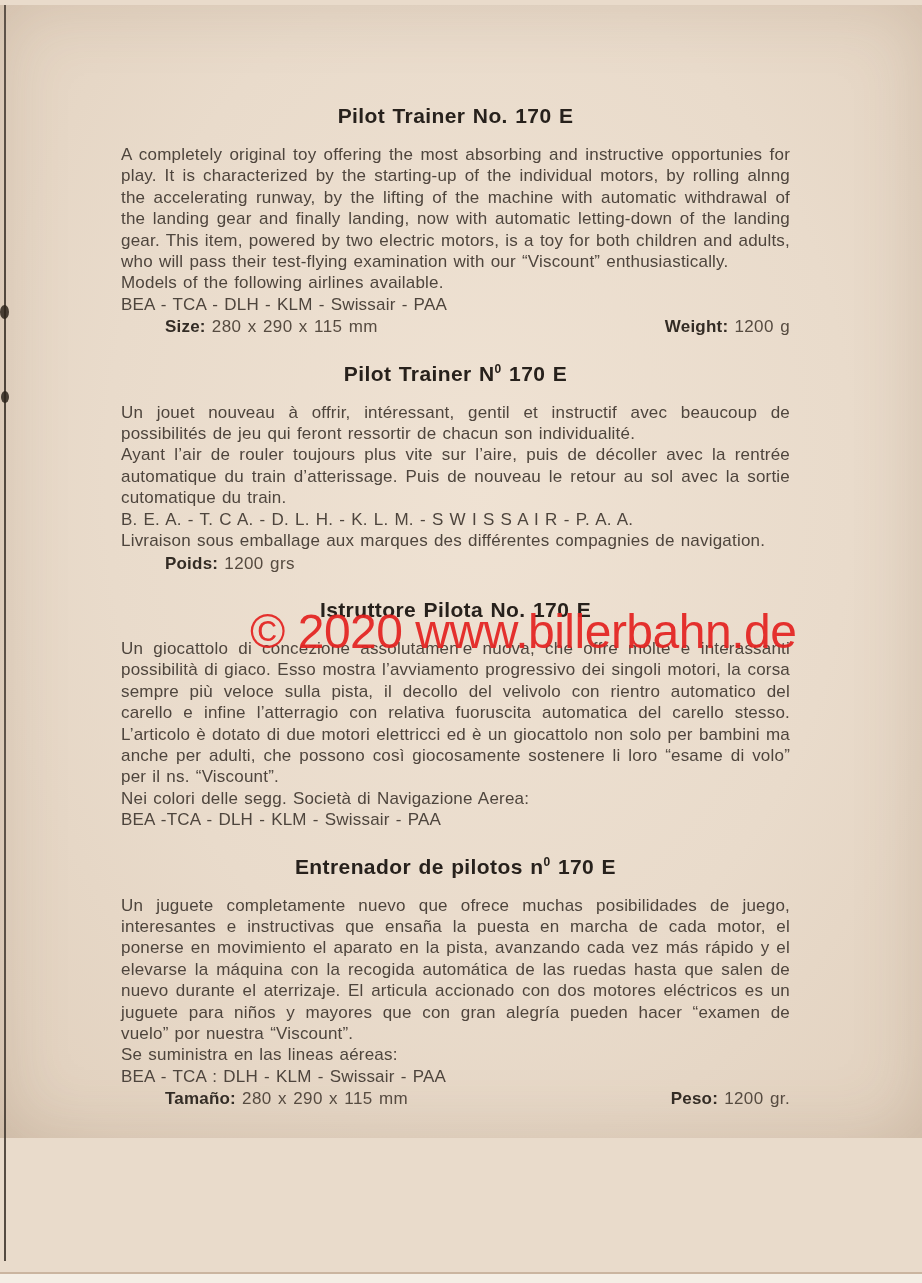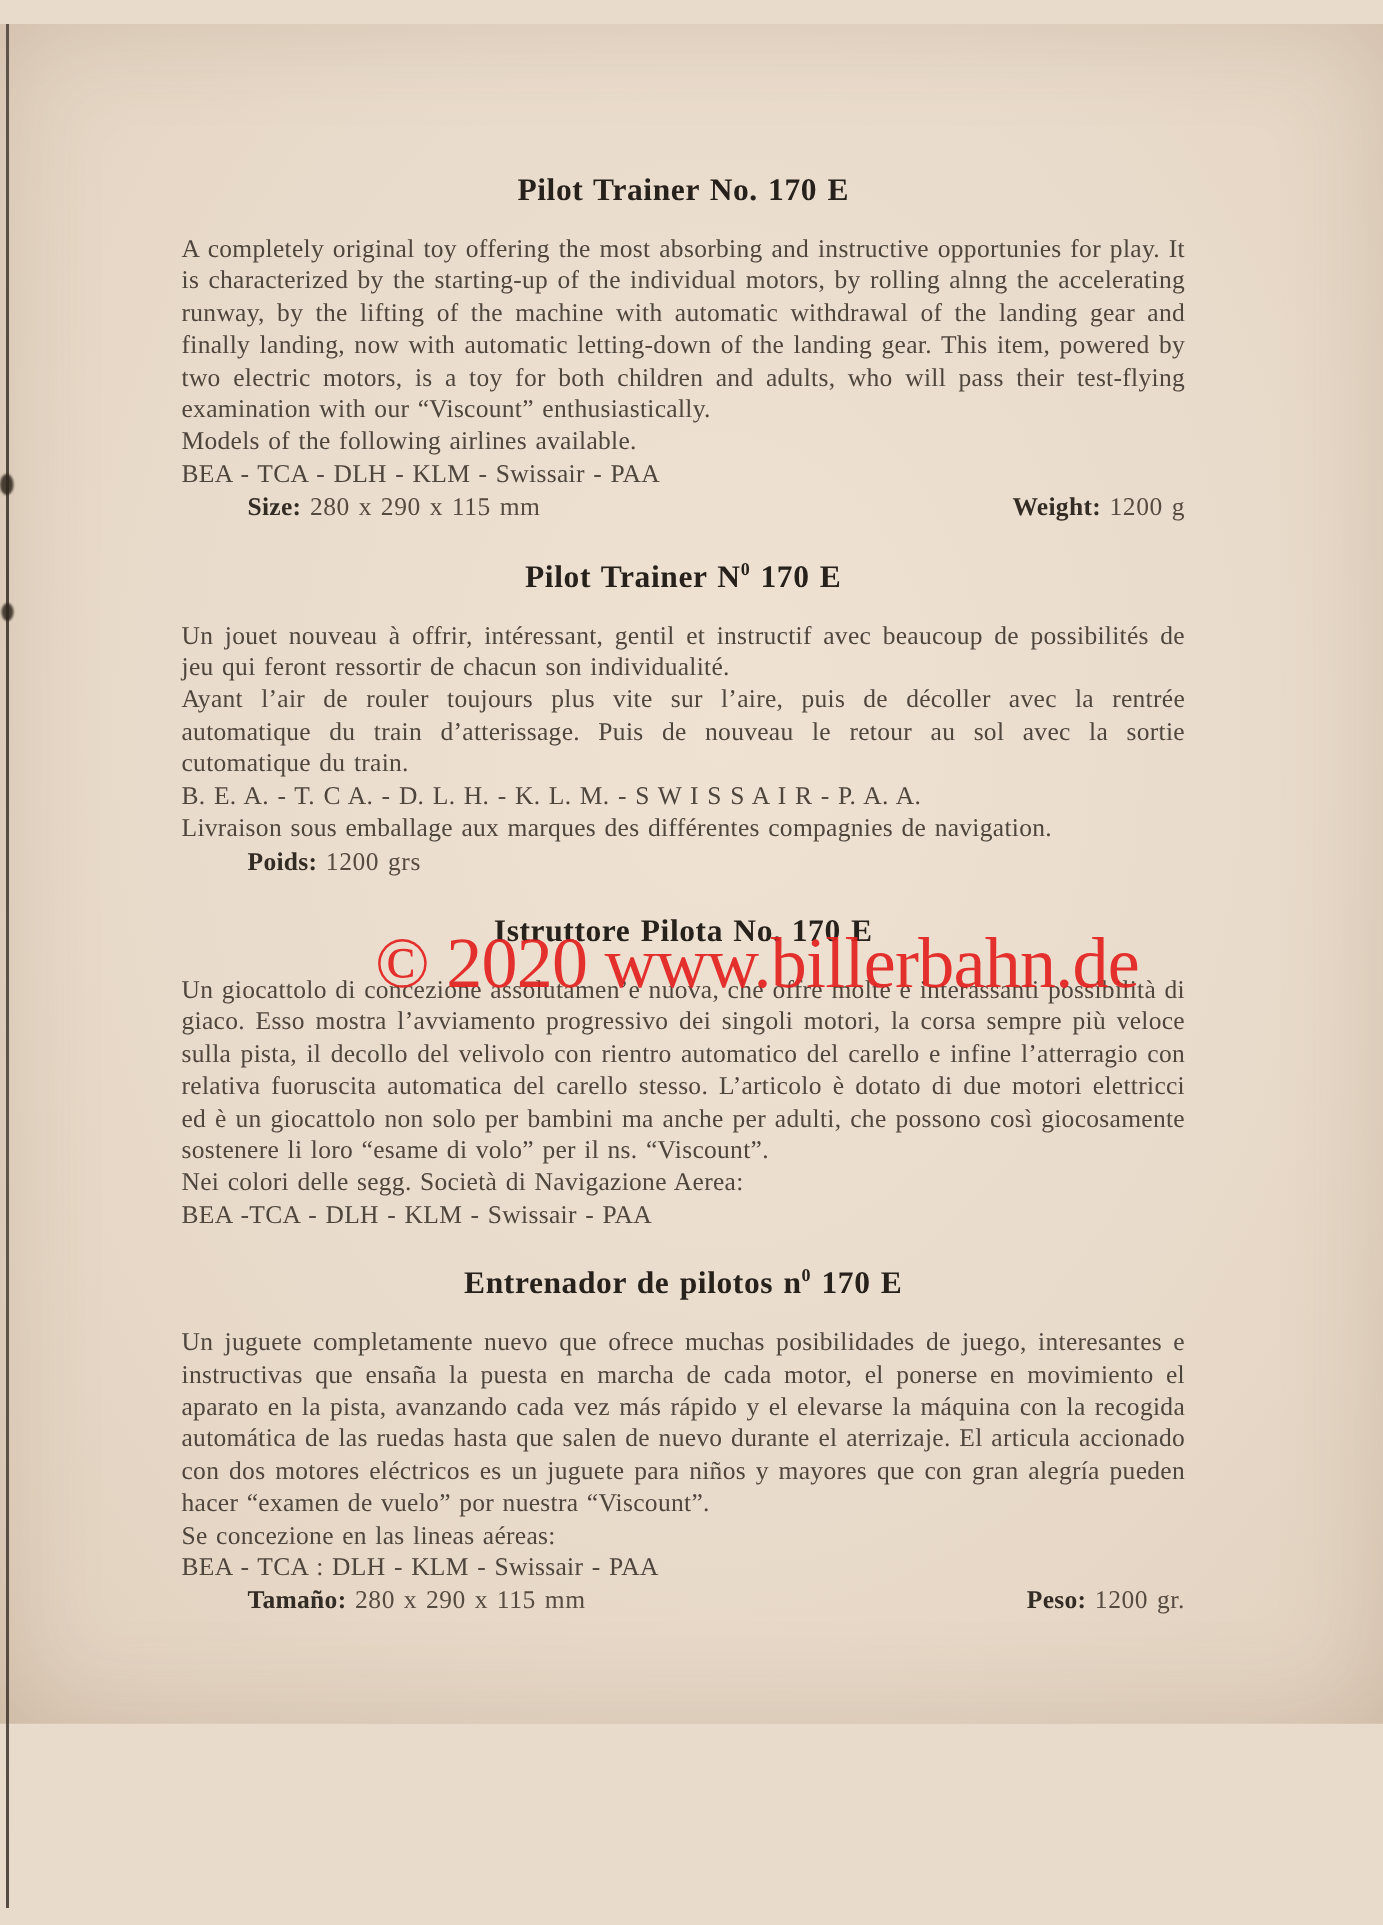--- a/index.html
+++ b/index.html
@@ -2,24 +2,23 @@
 <html><head>
 <meta charset="utf-8">
 <style>
   html,body{margin:0;padding:0;}
   body{
     width:922px;height:1283px;position:relative;overflow:hidden;
     font-family:"Liberation Sans","DejaVu Sans",sans-serif;
     background:#e9dbcb;
   }
   .page{
-    position:absolute;left:0;top:16px;width:922px;height:1133px;
+    position:absolute;left:0;top:5px;width:922px;height:1133px;
     background:radial-gradient(ellipse at 52% 42%, #efe2d3 0%, #e9dbcb 55%, #e3d3c1 88%, #ddccb9 100%);
     box-shadow:inset 0 0 70px rgba(120,90,60,.18);
-    font-family:Liberation Serif, serif;
   }
   .edge-line{
     position:absolute;left:4px;top:0;width:2px;height:1256px;
     background:linear-gradient(#4a4038,#352c24 30%,#4a4038 60%,#3a3129 100%);
     opacity:.85;
   }
   .binding-mark{
     position:absolute;background:#2e251c;border-radius:50%;
     filter:blur(.6px);opacity:.85;
   }
@@ -108,21 +107,21 @@
       <p class="para">Un giocattolo di concezione assolutamen’e nuova, che offre molte e interassanti possibilità di giaco. Esso mostra l’avviamento progressivo dei singoli motori, la corsa sempre più veloce sulla pista, il decollo del velivolo con rientro automatico del carello e infine l’atterragio con relativa fuoruscita automatica del carello stesso. L’articolo è dotato di due motori elettricci ed è un giocattolo non solo per bambini ma anche per adulti, che possono così giocosamente sostenere li loro “esame di volo” per il ns. “Viscount”.</p>
       <p class="plain-line">Nei colori delle segg. Società di Navigazione Aerea:</p>
       <p class="plain-line">BEA -TCA - DLH - KLM - Swissair - PAA</p>
     </div>
 
     <div class="section">
       <h2 class="sec-title">
         <span>Entrenador de pilotos n</span><sup>0</sup><span> 170 E</span>
       </h2>
       <p class="para">Un juguete completamente nuevo que ofrece muchas posibilidades de juego, interesantes e instructivas que ensaña la puesta en marcha de cada motor, el ponerse en movimiento el aparato en la pista, avanzando cada vez más rápido y el elevarse la máquina con la recogida automática de las ruedas hasta que salen de nuevo durante el aterrizaje. El articula accionado con dos motores eléctricos es un juguete para niños y mayores que con gran alegría pueden hacer “examen de vuelo” por nuestra “Viscount”.</p>
-      <p class="plain-line">Se concezione en las lineas aéreas:</p>
+      <p class="plain-line">Se suministra en las lineas aéreas:</p>
       <p class="plain-line">BEA - TCA : DLH - KLM - Swissair - PAA</p>
       <div class="spec-row">
         <span>
           <span class="spec-label">Tamaño:</span>
           <span class="spec-value">280 x 290 x 115 mm</span>
         </span>
         <span>
           <span class="spec-label">Peso:</span>
           <span class="spec-value">1200 gr.</span>
         </span>

